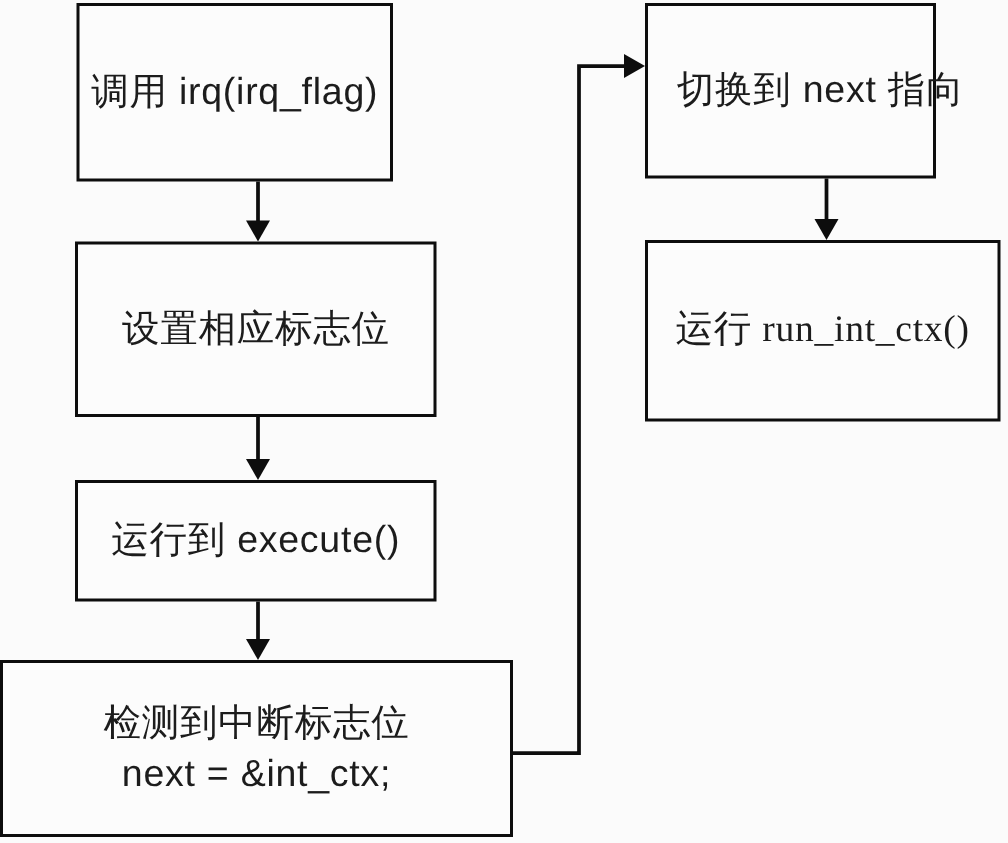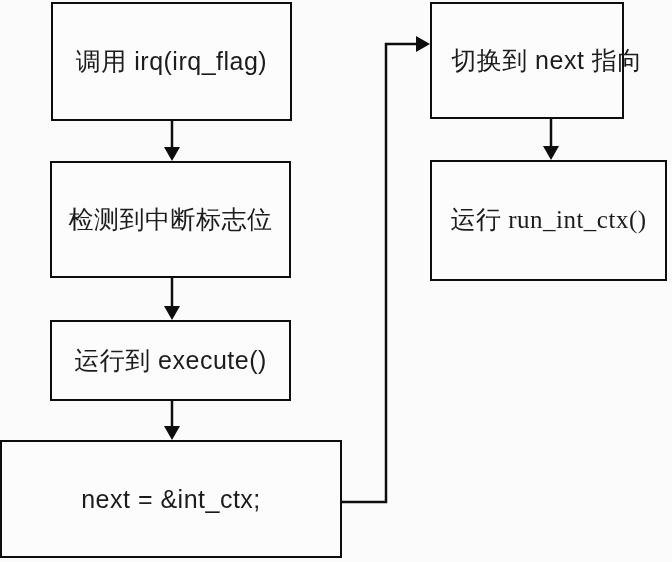--- a/index.html
+++ b/index.html
@@ -31,21 +31,21 @@
     color: #1c1c1c;
     font-size: 25px;
     line-height: 1.38;
     letter-spacing: 0.5px;
   }
   .node span {
     display: block;
     white-space: nowrap;
   }
   
-  #node-call-irq     { left: 51px;  top: 2px;   width: 241px; height: 119px; }
+  #node-call-irq     { left: 51px;  top: 2px;   width: 211px; height: 119px; }
   #node-set-flag     { left: 50px;  top: 161px; width: 241px; height: 117px; }
   #node-run-execute  { left: 50px;  top: 320px; width: 241px; height: 81px; text-align: center;  }
   #node-detect-flag  { left: 0px;   top: 440px; width: 342px; height: 118px; }
   
   #node-switch-next  { left: 430px; top: 2px;   width: 194px; height: 117px; padding-left: 40px; }
   #node-run-int-ctx  { left: 430px; top: 160px; width: 237px; height: 121px; font-family: Liberation Serif, serif; }
 
   #connector-layer {
     position: absolute;
     left: 0;
@@ -88,28 +88,29 @@
         <polygon points="543,146 559,146 551,160" stroke="none"></polygon>
       </g>
     </g>
   </svg>
 
   <div class="node" id="node-call-irq">
     <span>调用 irq(irq_flag)</span>
   </div>
 
   <div class="node" id="node-set-flag">
-    <span>检测到中断标志位</span>
+    <span>设置相应标志位</span>
   </div>
 
   <div class="node" id="node-run-execute">
     <span>运行到 execute()</span>
   </div>
 
   <div class="node" id="node-detect-flag">
+    <span>检测到中断标志位</span>
     <span>next = &amp;int_ctx;</span>
   </div>
 
   <div class="node" id="node-switch-next">
     <span>切换到 next 指向</span>
   </div>
 
   <div class="node" id="node-run-int-ctx">
     <span>运行 run_int_ctx()</span>
   </div>

